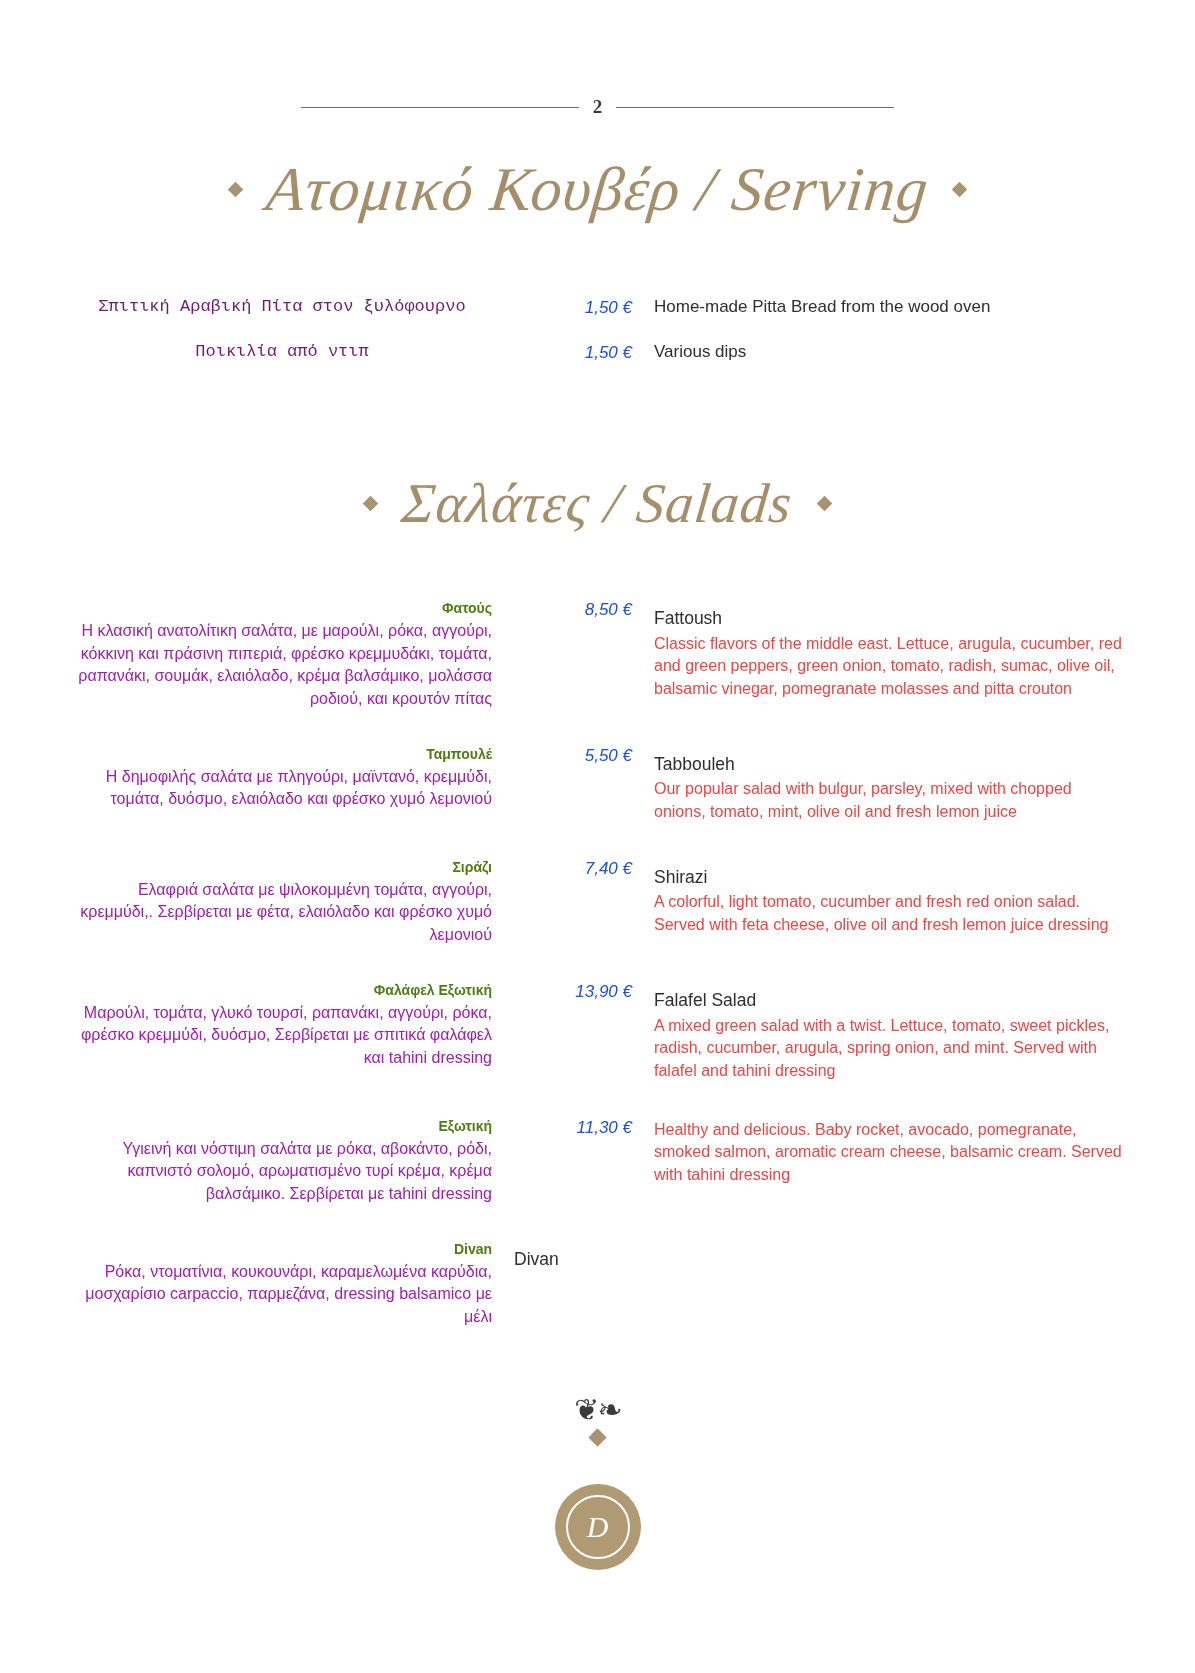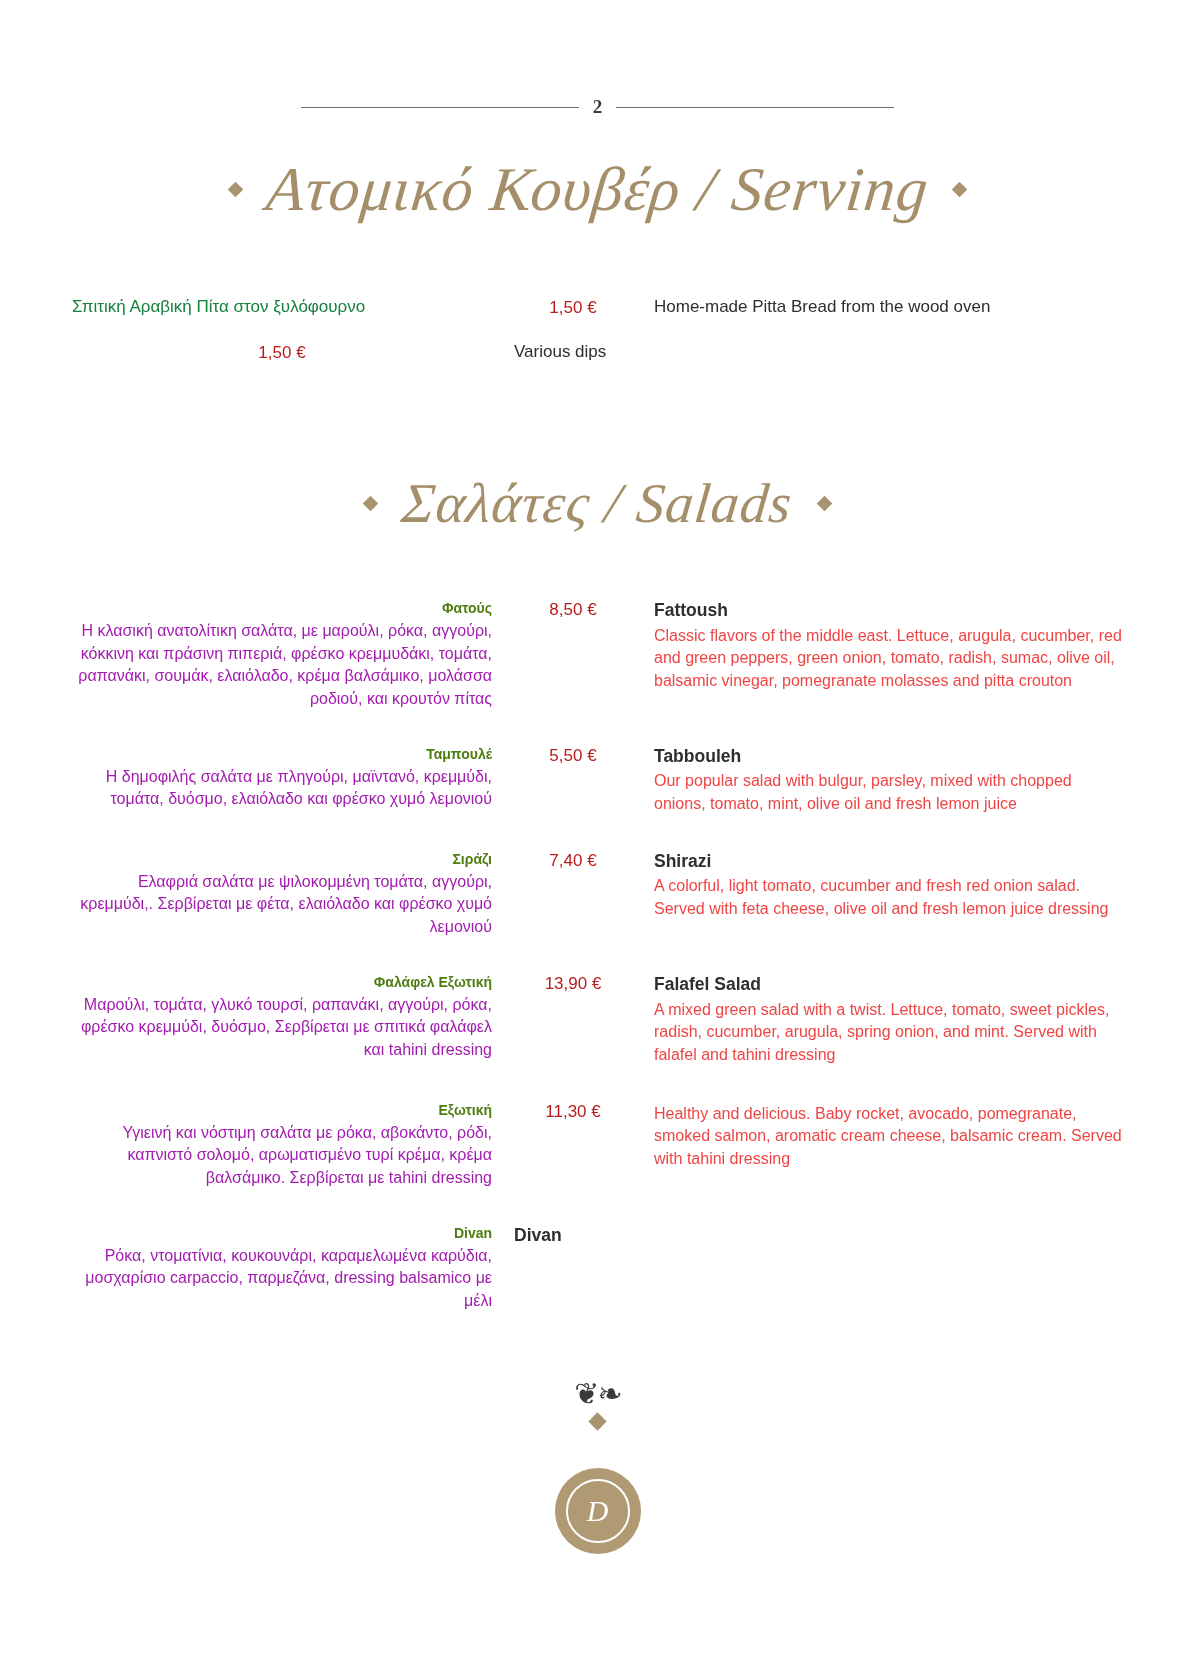--- a/index.html
+++ b/index.html
@@ -104,54 +104,57 @@
     line-height: 1.35;
   }
   .desc-gr {
     font-size: 16px;
     color: #a21caf;
     line-height: 1.42;
     margin-top: 2px;
   }
 
   .col-price {
-    text-align: center;
+    text-align: right;
     font-size: 17px;
-    color: #b91c1c;
+    color: #1d4ed8;
     padding-top: 1px;
     white-space: nowrap;
+    font-style: italic;
   }
 
   .col-en {
     text-align: left;
   }
   .name-en {
     font-size: 17.5px;
-    font-weight: bold;
+    font-weight: normal;
     color: #2e2e2e;
     line-height: 1.35;
+    margin-top: 8px;
   }
   .desc-en {
     font-size: 16px;
     color: #ef4444;
     line-height: 1.42;
     margin-top: 2px;
   }
 
   
   .serving-row {
     display: grid;
     grid-template-columns: 420px 118px 1fr;
     column-gap: 22px;
     margin-bottom: 24px;
   }
   .serving-row .col-gr {
     font-size: 17px;
-    color: #15803d;
-    text-align: left;
+    color: #701a75;
+    text-align: center;
+    font-family: Liberation Mono, monospace;
   }
   .serving-row .col-en {
     font-size: 17px;
     color: #2e2e2e;
   }
 
   
   .footer-orn {
     margin-top: 66px;
     display: flex;
@@ -220,20 +223,21 @@
 
   <div class="menu-block" id="serving-items">
 
     <div class="serving-row">
       <div class="col-gr">Σπιτική Αραβική Πίτα στον ξυλόφουρνο</div>
       <div class="col-price">1,50 €</div>
       <div class="col-en">Home-made Pitta Bread from the wood oven</div>
     </div>
 
     <div class="serving-row">
+      <div class="col-gr">Ποικιλία από ντιπ</div>
       <div class="col-price">1,50 €</div>
       <div class="col-en">Various dips</div>
     </div>
 
   </div>
 
   <div class="section-head" id="salads-heading">
     <span class="diamond"></span>
     <span class="script-title script-salads">Σαλάτες / Salads</span>
     <span class="diamond"></span>

